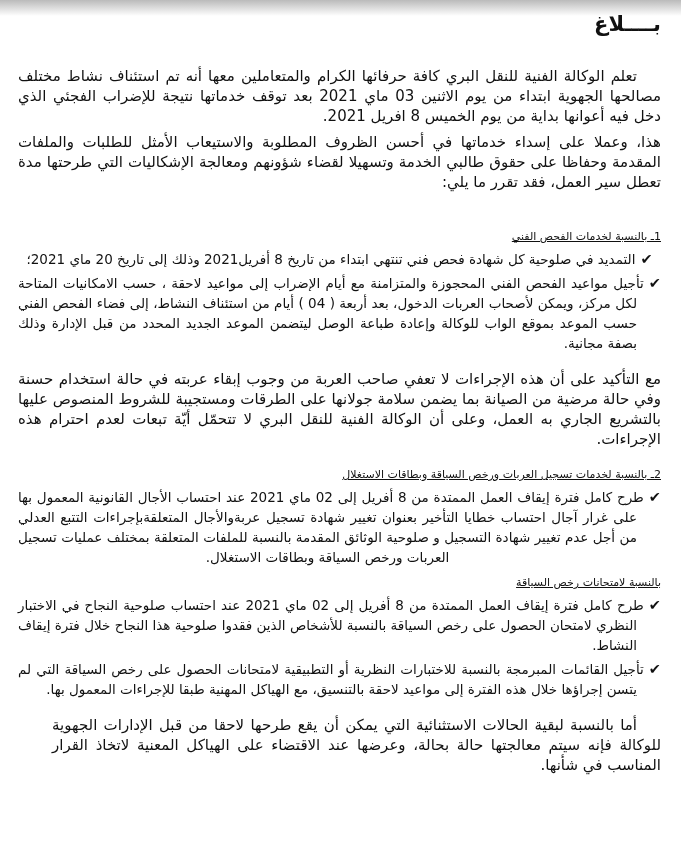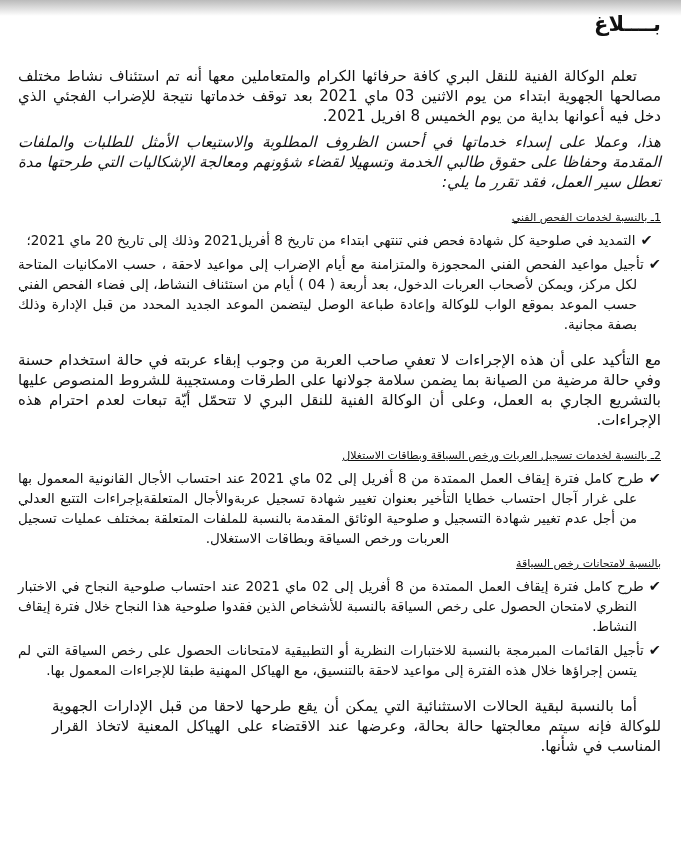--- a/index.html
+++ b/index.html
@@ -38,21 +38,21 @@
   }
   .para {
     font-size: 15px;
     line-height: 20px;
     text-align: justify;
     margin: 0 0 6px 0;
   }
   .para.first-indent {
     text-indent: 24px;
   }
-  .para.intro2 { margin-bottom: 16px; font-style: italic; }
+  .para.intro2 { margin-bottom: 35px; }
   .para.note { margin-top: 16px; margin-bottom: 0; }
   .para.closing { margin-top: 16px; margin-left: 34px; }
   .section-heading {
     font-size: 11px;
     line-height: 20px;
     margin: 16px 0 2px 0;
   }
   .section-heading .u {
     text-decoration: underline;
   }

